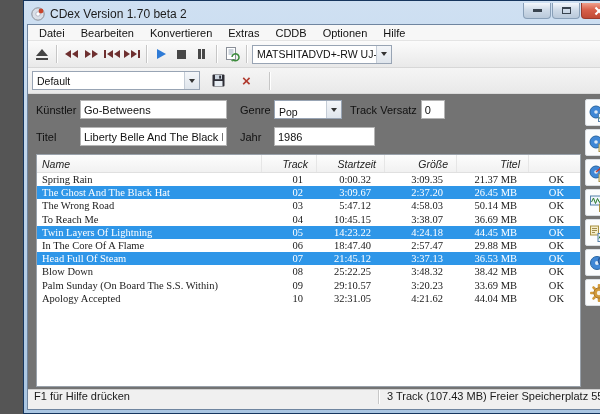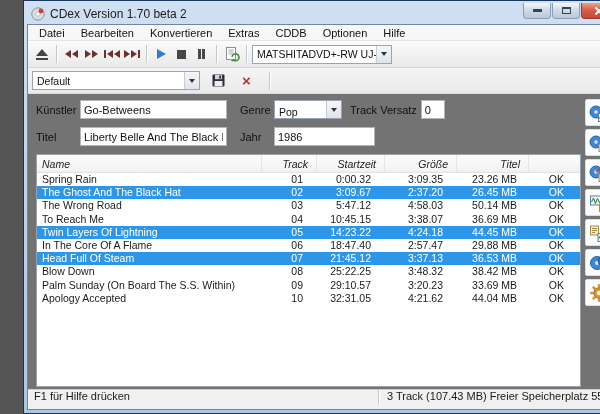--- a/index.html
+++ b/index.html
@@ -64,21 +64,21 @@
   .lbl2{width:34px;margin-left:13px;flex:0 0 auto;}
   .combo2{width:68px;align-items:flex-end;}
   .inp2{width:101px;}
   .lbl3{margin-left:8px;flex:0 0 auto;}
   .inp3{width:24px;margin-left:4px;}
   .tracklist{flex:1;background:#fff;border:1px solid #99a1aa;margin-top:1px;overflow:hidden;font-size:10.5px;color:#1a1a1a;display:flex;flex-direction:column;}
   .thead{display:grid;grid-template-columns:225px 55px 68px 72px 72px 1fr;height:18px;border-bottom:1px solid #e0e0e0;background:linear-gradient(#fdfdfd,#f1f1f1);align-items:center;color:#222;flex:0 0 auto;font-style:italic;}
   .thead .hc{border-right:1px solid #e6e6e6;height:100%;display:flex;align-items:center;}
   .h-name{padding-left:5px;}
   .h-num{justify-content:flex-end;padding-right:8px;}
-  .trow{display:grid;grid-template-columns:225px 55px 68px 72px 72px 1fr;height:13.2px;line-height:13px;align-items:center;}
+  .trow{display:grid;grid-template-columns:225px 55px 68px 72px 72px 1fr;height:13.2px;line-height:13px;align-items:center;font-family:Liberation Serif, serif;}
   .trow.selected{background:#2e96e8;color:#fff;}
   .c-name{padding-left:5px;white-space:nowrap;overflow:hidden;}
   .c-num{text-align:right;padding-right:14px;}
   .c-size{text-align:right;padding-right:12px;}
   .c-status{text-align:right;padding-right:16px;}
   
   .side-toolbar{width:31px;display:flex;flex-direction:column;gap:3px;padding-top:0;flex:0 0 auto;}
   .sbtn{width:27px;height:27px;background:#fbfcfd;border:1px solid #d9dee3;border-radius:2px;display:flex;align-items:center;justify-content:center;}
   
   .statusbar{height:20px;background:#f0f0f0;border-top:1px solid #cfcfcf;display:flex;font-size:11px;color:#1a1a1a;flex:0 0 auto;}
@@ -236,21 +236,21 @@
             <span class="hc h-num">Startzeit</span>
             <span class="hc h-num">Größe</span>
             <span class="hc h-num">Titel</span>
           </div>
           <div>
   <div class="trow">
     <span class="c-name">Spring Rain</span>
     <span class="c-num">01</span>
     <span class="c-num">0:00.32</span>
     <span class="c-num">3:09.35</span>
-    <span class="c-size">23.26 MB</span>
+    <span class="c-size">21.37 MB</span>
     <span class="c-status">OK</span>
   </div>
 
   <div class="trow selected">
     <span class="c-name">The Ghost And The Black Hat</span>
     <span class="c-num">02</span>
     <span class="c-num">3:09.67</span>
     <span class="c-num">2:37.20</span>
     <span class="c-size">26.45 MB</span>
     <span class="c-status">OK</span>

